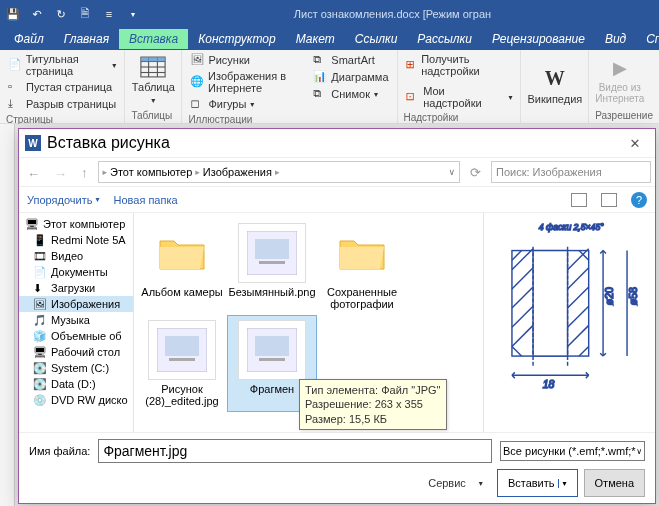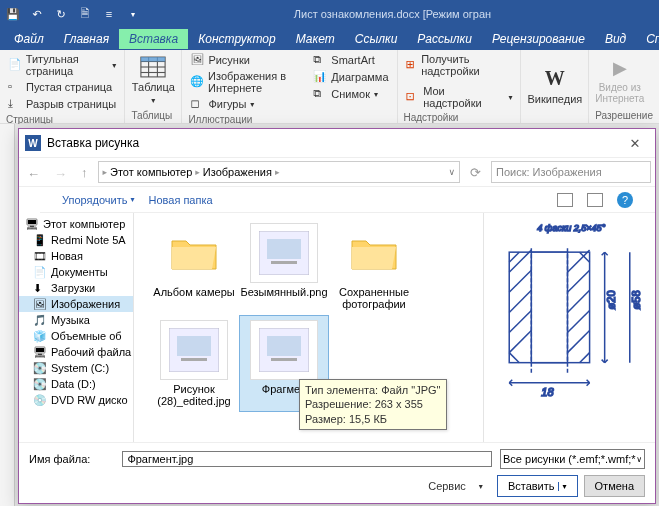--- a/index.html
+++ b/index.html
@@ -23,62 +23,62 @@
 .ribbon-big { display: flex; flex-direction: column; align-items: center; justify-content: center; gap: 3px; font-size: 11px; color: #333; min-width: 44px; }
 .ribbon-big-icon { width: 28px; height: 22px; }
 .ribbon-icon-sm { width: 14px; height: 14px; display: inline-block; }
 
 .docarea { position: absolute; left: 0; top: 124px; right: 0; bottom: 0; background: #e6e6e6; }
 .ruler-v { position: absolute; left: 0; top: 0; width: 15px; bottom: 0; background: #f4f4f4; border-right: 1px solid #ccc; }
 
 .dialog { position: absolute; left: 18px; top: 128px; width: 638px; height: 376px; background: #fff; border: 1px solid #9a58a3; box-shadow: 0 4px 16px rgba(0,0,0,.2); display: flex; flex-direction: column; }
 .dlg-title { height: 28px; display: flex; align-items: center; padding: 0 6px; }
 .dlg-title .word-icon { width: 16px; height: 16px; background: #2b579a; color:#fff; font-size:10px; font-weight:bold; display:flex; align-items:center; justify-content:center; margin-right:6px; }
-.dlg-title-text { flex: 1; font-size: 12px; }
+.dlg-title-text { flex: 1; font-size: 16px; }
 .dlg-close { width: 28px; text-align: center; font-size: 13px; cursor: pointer; color: #555; }
 
 .dlg-nav { height: 30px; display: flex; align-items: center; border-top: 1px solid #eee; border-bottom: 1px solid #eee; padding: 0 4px; gap: 6px; }
 .nav-btn { padding: 3px 4px; color: #999; font-size: 13px; }
 .breadcrumb { flex: 1; display: flex; align-items: center; height: 22px; border: 1px solid #ccc; background: #fff; padding: 0 4px; font-size: 11px; gap: 3px; overflow: hidden; }
 .breadcrumb .crumb { white-space: nowrap; }
 .breadcrumb .sep { color: #999; font-size: 9px; }
 .nav-search { width: 160px; height: 22px; border: 1px solid #ccc; padding: 0 4px; font-size: 11px; color: #888; display: flex; align-items: center; }
 
-.dlg-toolbar { height: 26px; display: flex; align-items: center; padding: 0 22px; gap: 14px; border-bottom: 1px solid #eee; margin-left: 21px; }
+.dlg-toolbar { height: 26px; display: flex; align-items: center; padding: 0 8px; gap: 14px; border-bottom: 1px solid #eee; }
 .dlg-tool { color: #2a5db0; font-size: 11px; cursor: pointer; display: flex; align-items: center; gap: 3px; }
 .dlg-toolbar .spacer { flex: 1; }
 .view-icon { width: 16px; height: 14px; border: 1px solid #888; }
 
 .dlg-body { flex: 1; display: flex; overflow: hidden; }
 .dlg-sidebar { width: 115px; border-right: 1px solid #e4e4e4; overflow-y: auto; overflow-x: hidden; padding: 3px 0; }
 .side-item { display: flex; align-items: center; gap: 4px; padding: 2px 4px 2px 14px; font-size: 11px; cursor: pointer; white-space: nowrap; overflow: hidden; }
 .side-item.lv0 { padding-left: 6px; }
 .side-item.sel { background: #cde6f7; }
 .side-icon { width: 14px; height: 12px; flex-shrink: 0; }
 
-.dlg-files { flex: 1; padding: 6px 4px; display: flex; flex-wrap: wrap; align-content: flex-start; gap: 2px; overflow-y: auto; position: relative; margin-left: 12px; }
+.dlg-files { flex: 1; padding: 6px 4px; display: flex; flex-wrap: wrap; align-content: flex-start; gap: 2px; overflow-y: auto; position: relative; }
 .file-item { width: 88px; display: flex; flex-direction: column; align-items: center; text-align: center; font-size: 11px; padding: 4px 2px; cursor: pointer; }
 .file-item.sel { background: #cde6f7; outline: 1px solid #7bb2e0; }
 .file-thumb { width: 68px; height: 60px; background: #fff; border: 1px solid #ddd; margin-bottom: 3px; display:flex; align-items:center; justify-content:center; }
 .file-thumb.folder { border: none; }
 .folder-svg { width: 50px; height: 40px; }
 .file-label { line-height: 1.1; max-height: 2.2em; overflow: hidden; }
 
 .dlg-preview { width: 172px; border-left: 1px solid #e4e4e4; display: flex; align-items: center; justify-content: center; padding: 4px; }
 .dlg-preview svg { width: 100%; height: 100%; }
 
 .tooltip { position: absolute; left: 285px; top: 486px; transform: translateY(-220px); background: #ffffe1; border: 1px solid #767676; padding: 3px 5px; font-size: 11px; color: #333; line-height: 1.3; z-index: 20; box-shadow: 1px 1px 3px rgba(0,0,0,.15); }
 
 .dlg-footer { padding: 6px 10px; border-top: 1px solid #eee; }
 .dlg-fn-row { display: flex; align-items: center; gap: 8px; margin-bottom: 6px; }
 .dlg-fn-row label { font-size: 11px; }
-.dlg-fn-row .fn-input { flex: 1; height: 16px; border: 1px solid #7a7a7a; padding: 0 4px; font-size: 11px; margin-left: 24px; }
+.dlg-fn-row .fn-input { flex: 1; height: 24px; border: 1px solid #7a7a7a; padding: 0 4px; font-size: 14px; }
 .dlg-fn-row .fn-type { width: 145px; height: 20px; border: 1px solid #7a7a7a; font-size: 11px; padding: 0 2px; display:flex; align-items:center; justify-content:space-between; }
 .dlg-btn-row { display: flex; justify-content: flex-end; gap: 6px; align-items: center; }
-.dlg-btn { height: 22px; padding: 0 10px; border: 1px solid #adadad; background: #e1e1e1; font-size: 11px; cursor: pointer; display:flex; align-items:center; gap:3px; }
+.dlg-btn { height: 28px; padding: 0 10px; border: 1px solid #adadad; background: #e1e1e1; font-size: 11px; cursor: pointer; display:flex; align-items:center; gap:3px; }
 .dlg-btn.primary { border: 1px solid #2a5db0; background: #fff; }
 .dlg-tool-sm { font-size: 11px; color: #333; padding: 0 8px; display:flex; align-items:center; gap:13px; }
 
 .help-icon { width: 16px; height: 16px; border-radius: 50%; background: #2a8dd4; color: #fff; font-size: 11px; display: flex; align-items: center; justify-content: center; }
 </style>
 </head>
 <body>
 
 <div class="titlebar">
   <div class="qat">
@@ -264,21 +264,21 @@
         <div class="side-item lv0">
           <span class="side-icon">🖥</span>
           <span>Этот компьютер</span>
         </div>
         <div class="side-item">
           <span class="side-icon">📱</span>
           <span>Redmi Note 5A</span>
         </div>
         <div class="side-item">
           <span class="side-icon">🎞</span>
-          <span>Новая</span>
+          <span>Видео</span>
         </div>
         <div class="side-item">
           <span class="side-icon">📄</span>
           <span>Документы</span>
         </div>
         <div class="side-item">
           <span class="side-icon">⬇</span>
           <span>Загрузки</span>
         </div>
         <div class="side-item sel">
@@ -288,21 +288,21 @@
         <div class="side-item">
           <span class="side-icon">🎵</span>
           <span>Музыка</span>
         </div>
         <div class="side-item">
           <span class="side-icon">🧊</span>
           <span>Объемные об</span>
         </div>
         <div class="side-item">
           <span class="side-icon">🖥</span>
-          <span>Рабочий файла</span>
+          <span>Рабочий стол</span>
         </div>
         <div class="side-item">
           <span class="side-icon">💽</span>
           <span>System (C:)</span>
         </div>
         <div class="side-item">
           <span class="side-icon">💽</span>
           <span>Data (D:)</span>
         </div>
         <div class="side-item">

